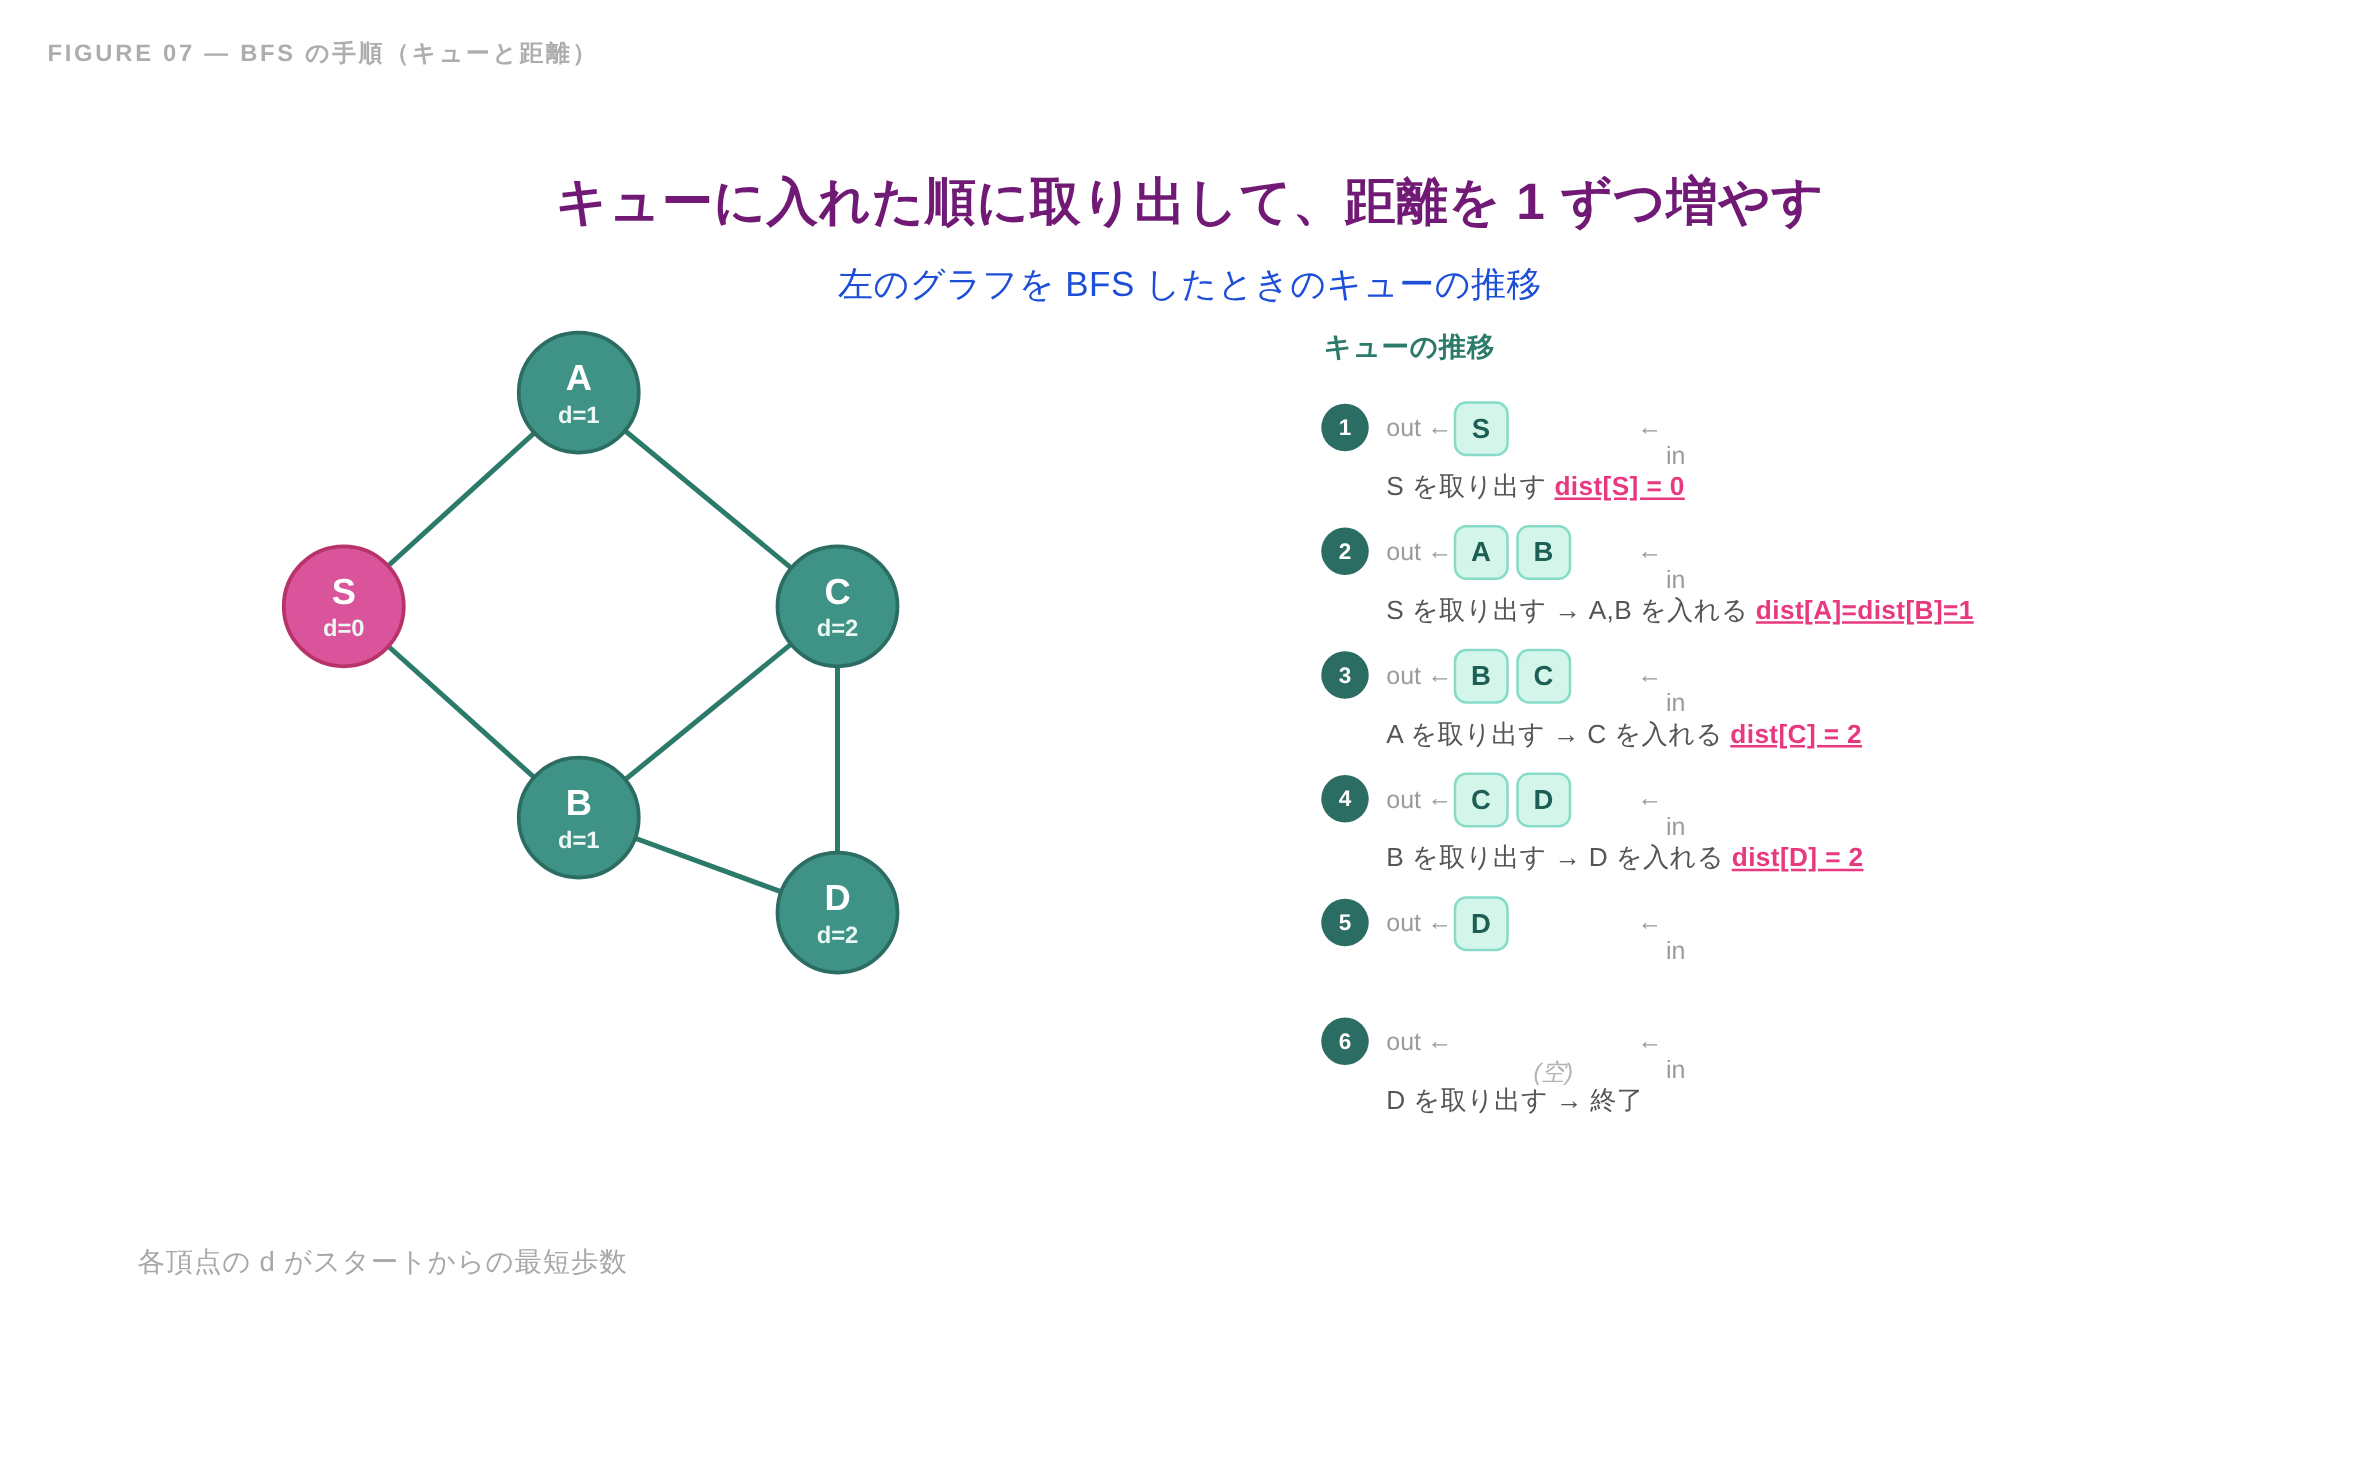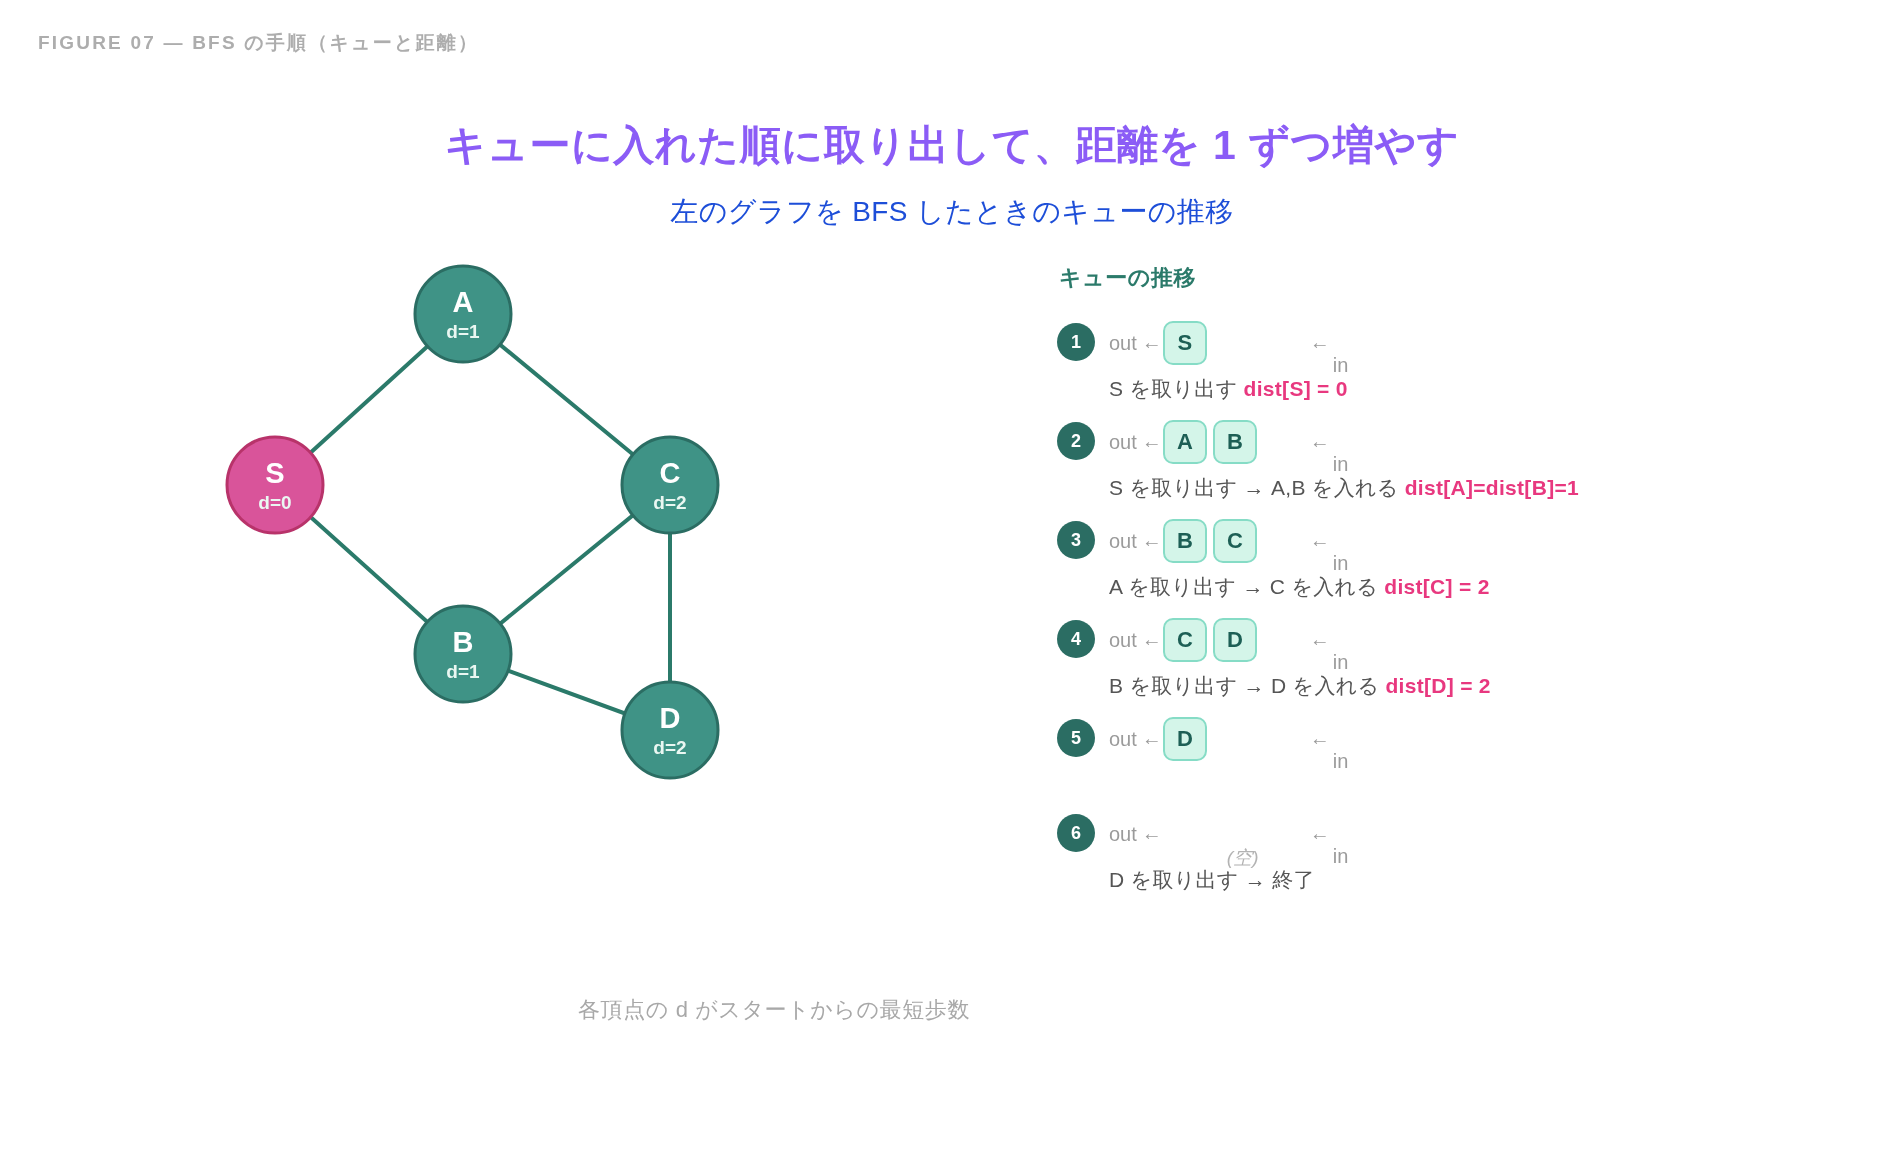--- a/index.html
+++ b/index.html
@@ -32,23 +32,23 @@
   .title-block {
     position: absolute;
     left: 0;
     top: 120px;
     width: 1904px;
     text-align: center;
   }
   .main-title {
     font-size: 41px;
     font-weight: 800;
-    color: #8b5cf6;
+    color: #701a75;
     letter-spacing: 0.5px;
-    margin: 0;
+    margin: 16px;
     line-height: 1.25;
   }
   .sub-title {
     font-size: 28px;
     font-weight: 400;
     color: #1d4ed8;
     margin: 22px 0 0 0;
     letter-spacing: 0.4px;
   }
 
@@ -73,21 +73,21 @@
     font-family: "Liberation Sans", "DejaVu Sans", sans-serif;
     font-size: 19px;
     font-weight: 700;
     fill: #eaf7f2;
   }
   .graph-caption {
     position: absolute;
     left: 0;
     top: 735px;
     width: 860px;
-    text-align: right;
+    text-align: left;
     font-size: 22px;
     color: #a8a8a8;
     letter-spacing: 0.6px;
   }
 
   
   .queue-panel {
     position: absolute;
     left: 1057px;
     top: 263px;
@@ -181,20 +181,21 @@
   .step-desc {
     font-size: 21px;
     color: #555555;
     margin-top: 10px;
     letter-spacing: 0.3px;
     white-space: nowrap;
   }
   .dist-hl {
     color: #e8387f;
     font-weight: 700;
+    text-decoration: underline;
   }
 </style>
 </head>
 <body>
 
 <div class="figure-label">FIGURE 07 — BFS の手順（キューと距離）</div>
 
 <div class="title-block">
   <h1 class="main-title">キューに入れた順に取り出して、距離を 1 ずつ増やす</h1>
   <p class="sub-title">左のグラフを BFS したときのキューの推移</p>

